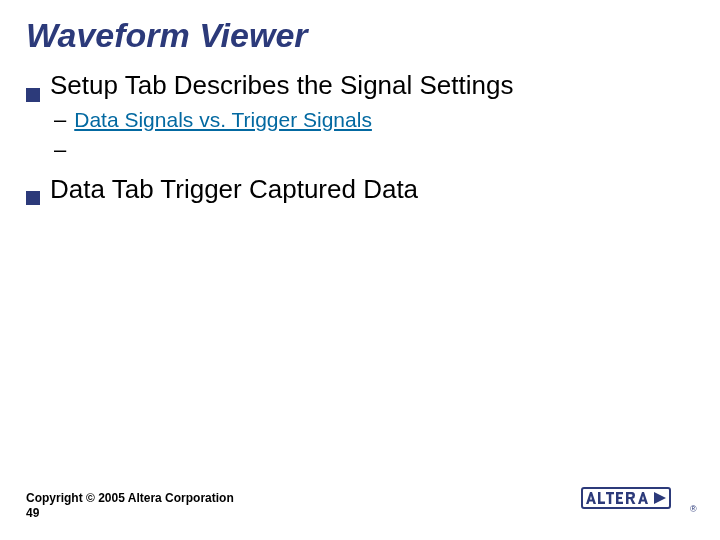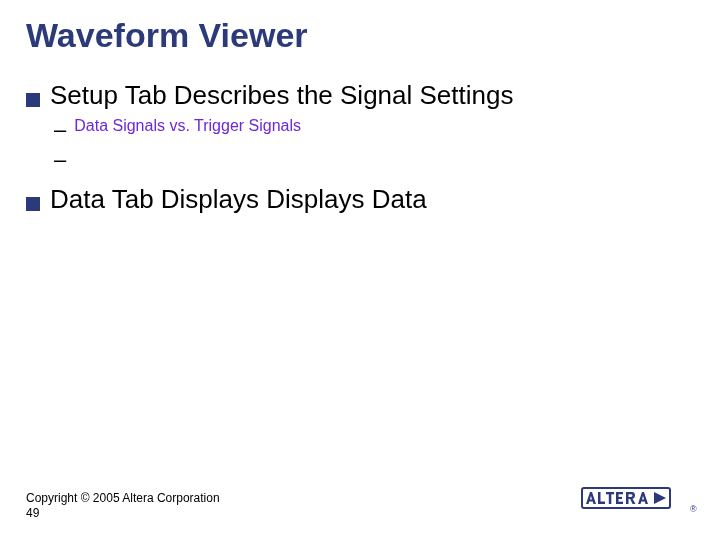--- a/index.html
+++ b/index.html
@@ -11,25 +11,26 @@
       position: relative;
       overflow: hidden;
     }
     .slide {
       padding: 16px 26px 0 26px;
     }
     .title {
       color: #2c3a7a;
       font-size: 34px;
       font-weight: bold;
-      margin-bottom: 24px;
+      font-style: italic;
+      margin-bottom: 14px;
     }
     .bullet-1 {
       display: flex;
-      align-items: center;
+      align-items: flex-end;
       margin-top: 0;
       margin-bottom: 4px;
     }
     .bullet-1 .sq {
       width: 14px;
       height: 14px;
       background: #2c3a7a;
       flex-shrink: 0;
       margin-top: 10px;
       margin-right: 10px;
@@ -45,31 +46,32 @@
       margin-left: 28px;
       margin-bottom: 2px;
     }
     .bullet-2 .dash {
       color: #000;
       font-size: 22px;
       margin-right: 8px;
       line-height: 1.3;
     }
     .bullet-2 .txt {
-      color: #6d28d9;
-      font-size: 16px;
+      color: #0369a1;
+      font-size: 21px;
       line-height: 1.3;
+      text-decoration: underline;
     }
     .spacer { height: 6px; }
     .footer {
       position: absolute;
       left: 26px;
       bottom: 18px;
       font-size: 12px;
-      font-weight: normal;
+      font-weight: bold;
       color: #000;
       line-height: 1.3;
     }
     .logo {
       position: absolute;
       right: 20px;
       bottom: 18px;
     }
   </style>
 </head>
@@ -87,21 +89,21 @@
     <div class="txt">Data Signals vs. Trigger Signals</div>
   </div>
   <div class="bullet-2">
     <div class="dash">–</div>
   </div>
 
   <div class="spacer"></div>
 
   <div class="bullet-1">
     <div class="sq"></div>
-    <div class="txt">Data Tab Displays Displays Data</div>
+    <div class="txt">Data Tab Trigger Captured Data</div>
   </div>
 </div>
 
 <div class="footer">
   <div>Copyright © 2005 Altera Corporation</div>
   <div>49</div>
 </div>
 
 <div class="logo">
   <svg width="120" height="36" viewBox="0 0 120 36">

